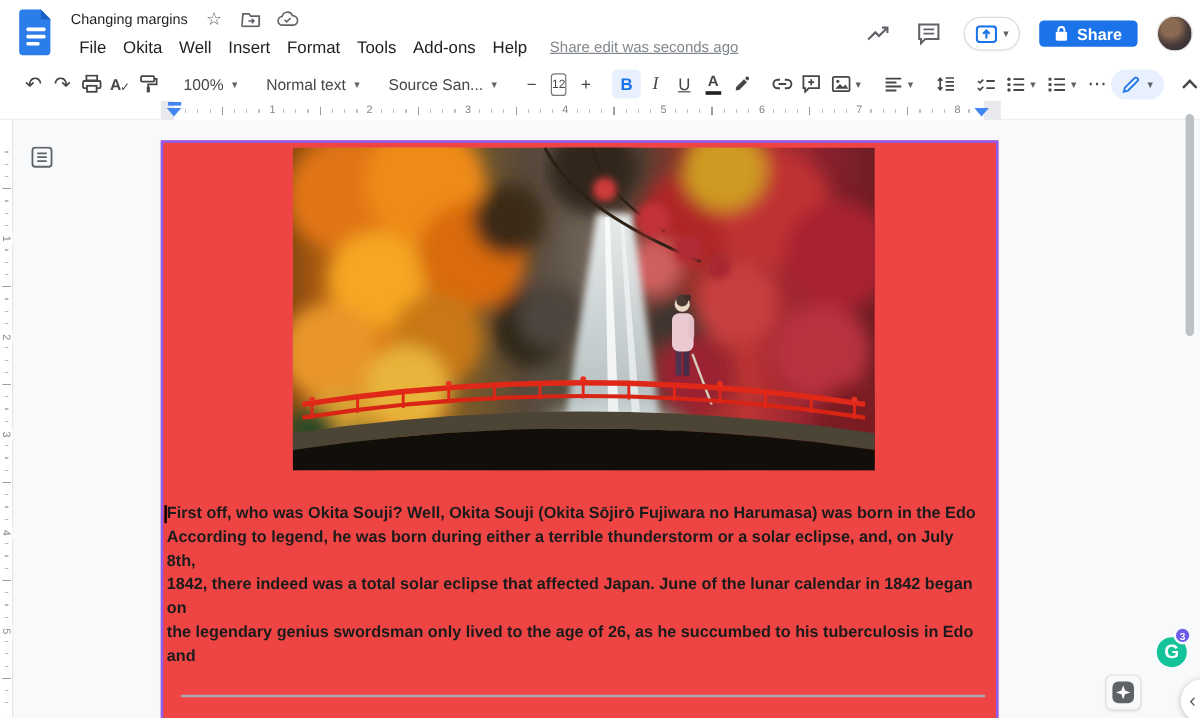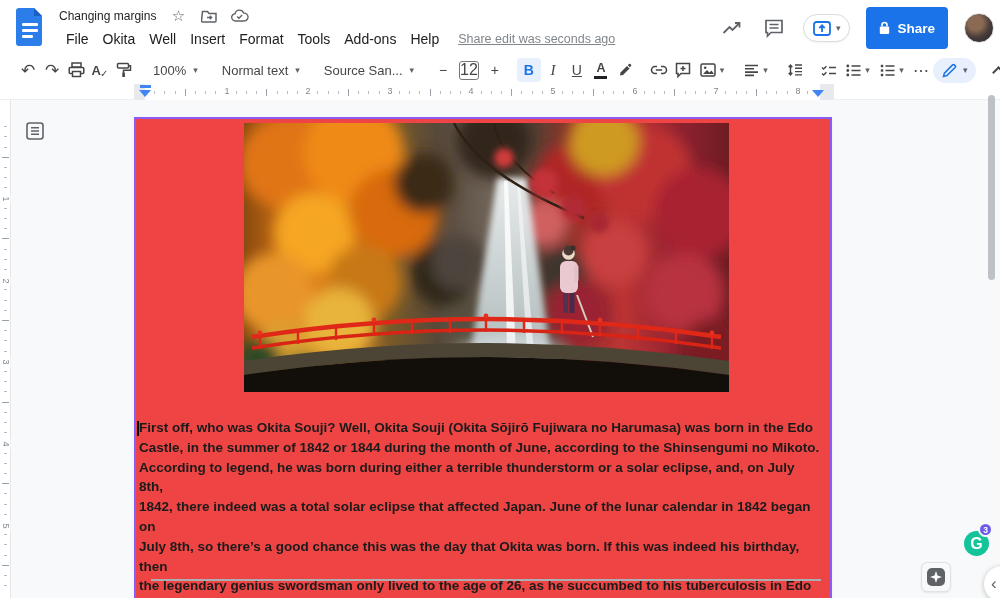--- a/index.html
+++ b/index.html
@@ -13,29 +13,29 @@
   .title-row { display:flex; align-items:center; gap:13px; height:22px; }
   .doc-title { font-size:12px; color:#1f1f1f; }
   .tb-mini { width:18px; height:18px; display:flex; align-items:center; justify-content:center; color:#5f6368; font-size:15px; }
   .menu-row { display:flex; align-items:center; margin-top:1px; }
   .menu-item { font-size:14px; color:#202124; padding:3px 7px; border-radius:4px; cursor:pointer; }
   .last-edit { font-size:12.5px; color:#80868b; text-decoration:underline; margin-left:12px; cursor:pointer; }
   .top-right { position:absolute; right:6px; top:8px; height:40px; display:flex; align-items:center; gap:16px; }
   .icon-24 { width:26px; height:26px; display:flex; align-items:center; justify-content:center; }
   .present-pill { display:flex; align-items:center; gap:5px; background:#fff; border:1px solid #dadce0; border-radius:15px; height:28px; padding:0 9px; box-shadow:0 1px 2px rgba(0,0,0,.05); cursor:pointer; }
   .caret { font-size:9px; color:#5f6368; line-height:1; }
-  .share-btn { display:flex; align-items:center; gap:7px; background:#1a73e8; color:#fff; border:none; border-radius:4px; height:42px; padding:0 13px; font-size:13.5px; font-weight:bold; cursor:pointer; }
+  .share-btn { display:flex; align-items:center; gap:7px; background:#1a73e8; color:#fff; border:none; border-radius:4px; height:22px; padding:0 13px; font-size:13.5px; font-weight:bold; cursor:pointer; }
   .avatar { width:30px; height:30px; border-radius:50%; background:radial-gradient(circle at 38% 32%, #8a6a52 0 28%, #4a3d3b 55%, #23222b 100%); border:1px solid #e0e0e0; cursor:pointer; }
 
   
   .toolbar { position:absolute; top:56px; left:0; right:0; height:28px; background:#fff; display:flex; align-items:center; padding:0 10px 0 16px; z-index:5; }
   .tbtn { height:24px; min-width:24px; display:flex; align-items:center; justify-content:center; border-radius:4px; color:#444746; cursor:pointer; font-size:14px; }
   .tsep { width:1px; height:19px; background:#dadce0; margin:0 5px; }
   .tdrop { display:flex; align-items:center; gap:7px; padding:0 7px; height:24px; border-radius:4px; color:#444746; font-size:13px; cursor:pointer; white-space:nowrap; }
-  .size-box { width:26px; height:19px; border:1px solid #747775; border-radius:3px; font-size:16px; color:#444746; display:flex; align-items:center; justify-content:center; margin:0 4px; cursor:text; }
+  .size-box { width:26px; height:19px; border:1px solid #747775; border-radius:3px; font-size:10px; color:#444746; display:flex; align-items:center; justify-content:center; margin:0 4px; cursor:text; }
   .bold-active { color:#1a73e8; font-weight:bold; background:#e8f0fe; }
   .ital { font-style:italic; font-family:"Liberation Serif",serif; font-size:15px; }
   .undl { text-decoration:underline; }
   .acolor { display:flex; flex-direction:column; align-items:center; line-height:1; font-size:12.5px; font-weight:bold; }
   .acolor .bar { width:13px; height:3px; background:#202124; margin-top:1.5px; }
   .t-spacer { flex:1; }
   .pencil-pill { display:flex; align-items:center; gap:6px; background:#e8f0fe; border-radius:13px; height:25px; padding:0 9px; cursor:pointer; }
   .chev-up { width:9px; height:9px; border-left:2px solid #444746; border-top:2px solid #444746; transform:rotate(45deg); margin-top:5px; }
 
   
@@ -413,24 +413,22 @@
           </g>
           <path d="M0 238 Q242 202 485 238 L485 252 Q242 216 0 252 Z" fill="#4c4434"></path>
           <path d="M0 252 Q242 216 485 252 L485 269 L0 269 Z" fill="#120e0a"></path>
         </g>
       </svg>
     </div>
 
     <div class="text-cursor"></div>
     <div class="paragraph">
       <div>First off, who was Okita Souji? Well, Okita Souji (Okita Sōjirō Fujiwara no Harumasa) was born in the Edo</div>
-      <div>Castle, in the summer of 1842 or 1844 during the month of June, according to the Shinsengumi no Mikoto.</div>
       <div>According to legend, he was born during either a terrible thunderstorm or a solar eclipse, and, on July 8th,</div>
       <div>1842, there indeed was a total solar eclipse that affected Japan. June of the lunar calendar in 1842 began on</div>
-      <div>July 8th, so there’s a good chance this was the day that Okita was born. If this was indeed his birthday, then</div>
       <div>the legendary genius swordsman only lived to the age of 26, as he succumbed to his tuberculosis in Edo and</div>
 
     </div>
     <div class="hrule"></div>
   </div>
 </div>
 
 <div class="vruler">
   <div class="vticks-minor"></div>
   <div class="vticks-half"></div>

